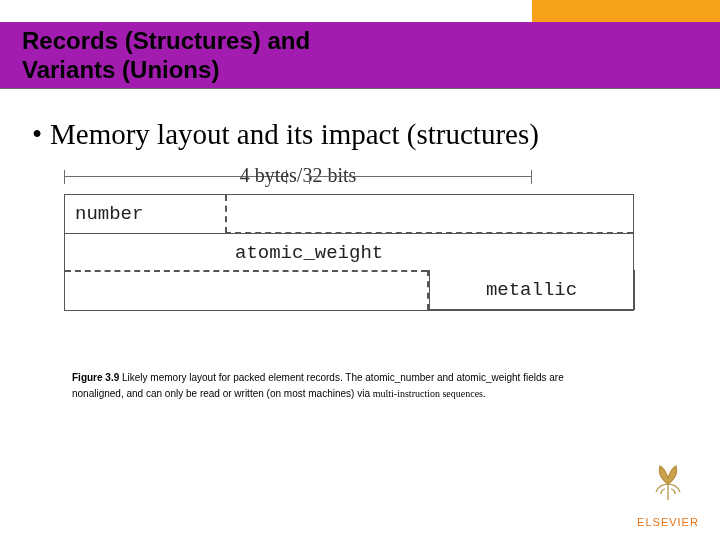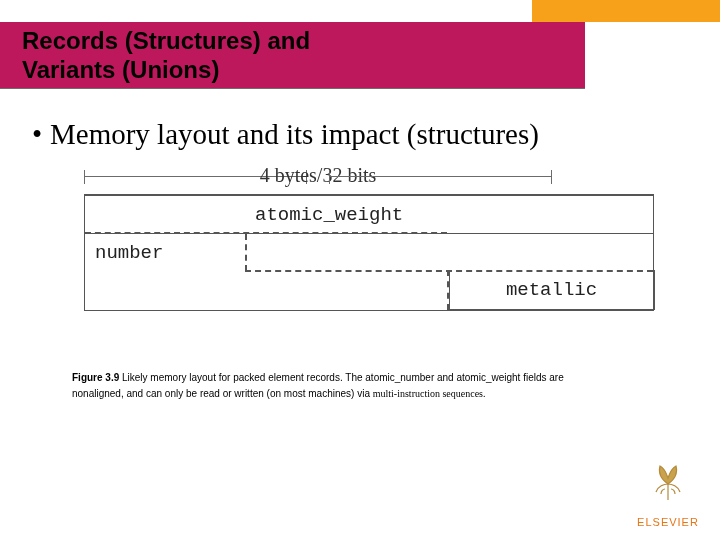--- a/index.html
+++ b/index.html
@@ -23,23 +23,23 @@
     top: 0;
     right: 0;
     width: 188px;
     height: 22px;
     background: #f7a11a; 
   }
   .title-bar {
     position: absolute;
     top: 22px;
     left: 0;
-    width: 585px;
+    width: 720px;
     height: 66px;
-    background: #be185d;
+    background: #a21caf;
     border-bottom: 1px solid #6e6e6e;
   }
   .title-text {
     position: absolute;
     top: 4px;
     left: 22px;
     font-family: Arial, Helvetica, sans-serif;
     font-weight: 900;
     font-size: 24px;
     line-height: 29px;
@@ -56,21 +56,21 @@
     font-family: "Times New Roman", Times, serif;
   }
   .bullet-row .dot {
     display: inline-block;
     width: 18px;
   }
   
   .figure {
     position: absolute;
     top: 160px;
-    left: 84px;
+    left: 64px;
     width: 468px;
   }
   .width-indicator {
     position: relative;
     height: 34px;
   }
   .hr-left, .hr-right {
     position: absolute;
     top: 16px;
     height: 0;
@@ -212,29 +212,29 @@
       <div class="cap-ml"></div>
       <div class="width-label">4 bytes/32 bits</div>
       <div class="cap-mr"></div>
       <div class="hr-right"></div>
       <div class="cap-r"></div>
     </div>
 
     <div class="mem">
 
 
-      <div class="row" style="border-top:1.5px solid #555">
-        <span class="lbl" style="left:170px">atomic_weight</span>
-        <div class="dashed-h" style="bottom:-1px; right:206px"></div>
-      </div>
-
       <div class="row">
         <div class="dashed-v" style="left:160px"></div>
         <span class="lbl" style="left:10px">number</span>
         <div class="dashed-h" style="bottom:-1px; left:160px;"></div>
+      </div>
+
+      <div class="row" style="border-top:1.5px solid #555">
+        <span class="lbl" style="left:170px">atomic_weight</span>
+        <div class="dashed-h" style="bottom:-1px; right:206px"></div>
       </div>
 
       <div class="row r4" style="border-bottom:0">
         <div class="dashed-v" style="left:362px; top:0; height:100%;"></div>
         <div class="row4-box">
           <span class="lbl" style="left:50%; transform:translate(-50%,-50%)">metallic</span>
         </div>
       </div>
 
     </div>

